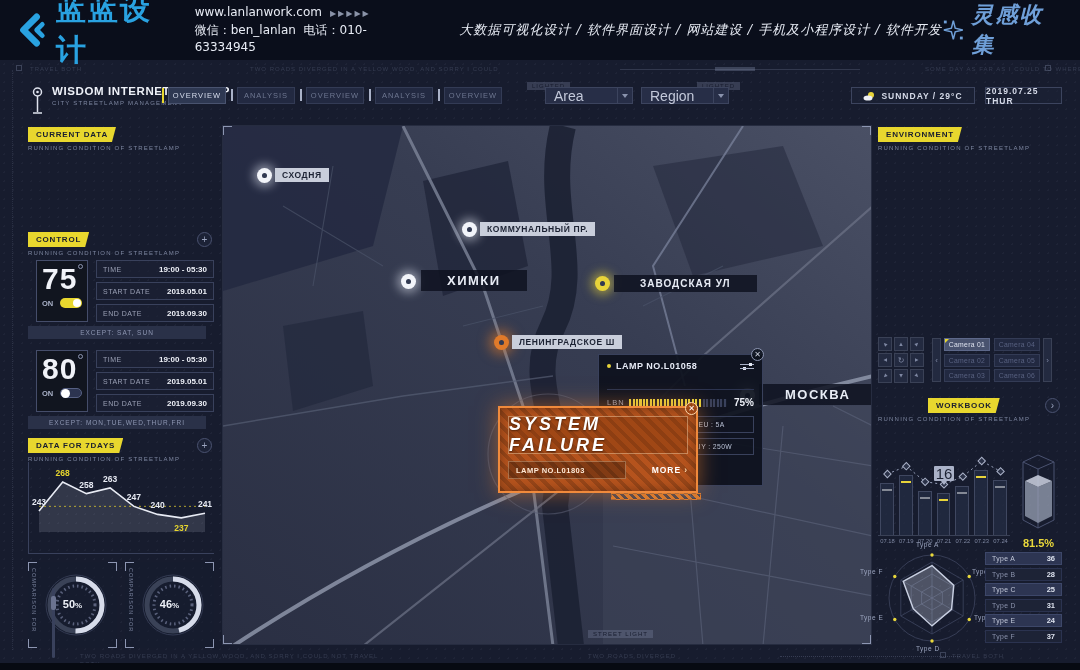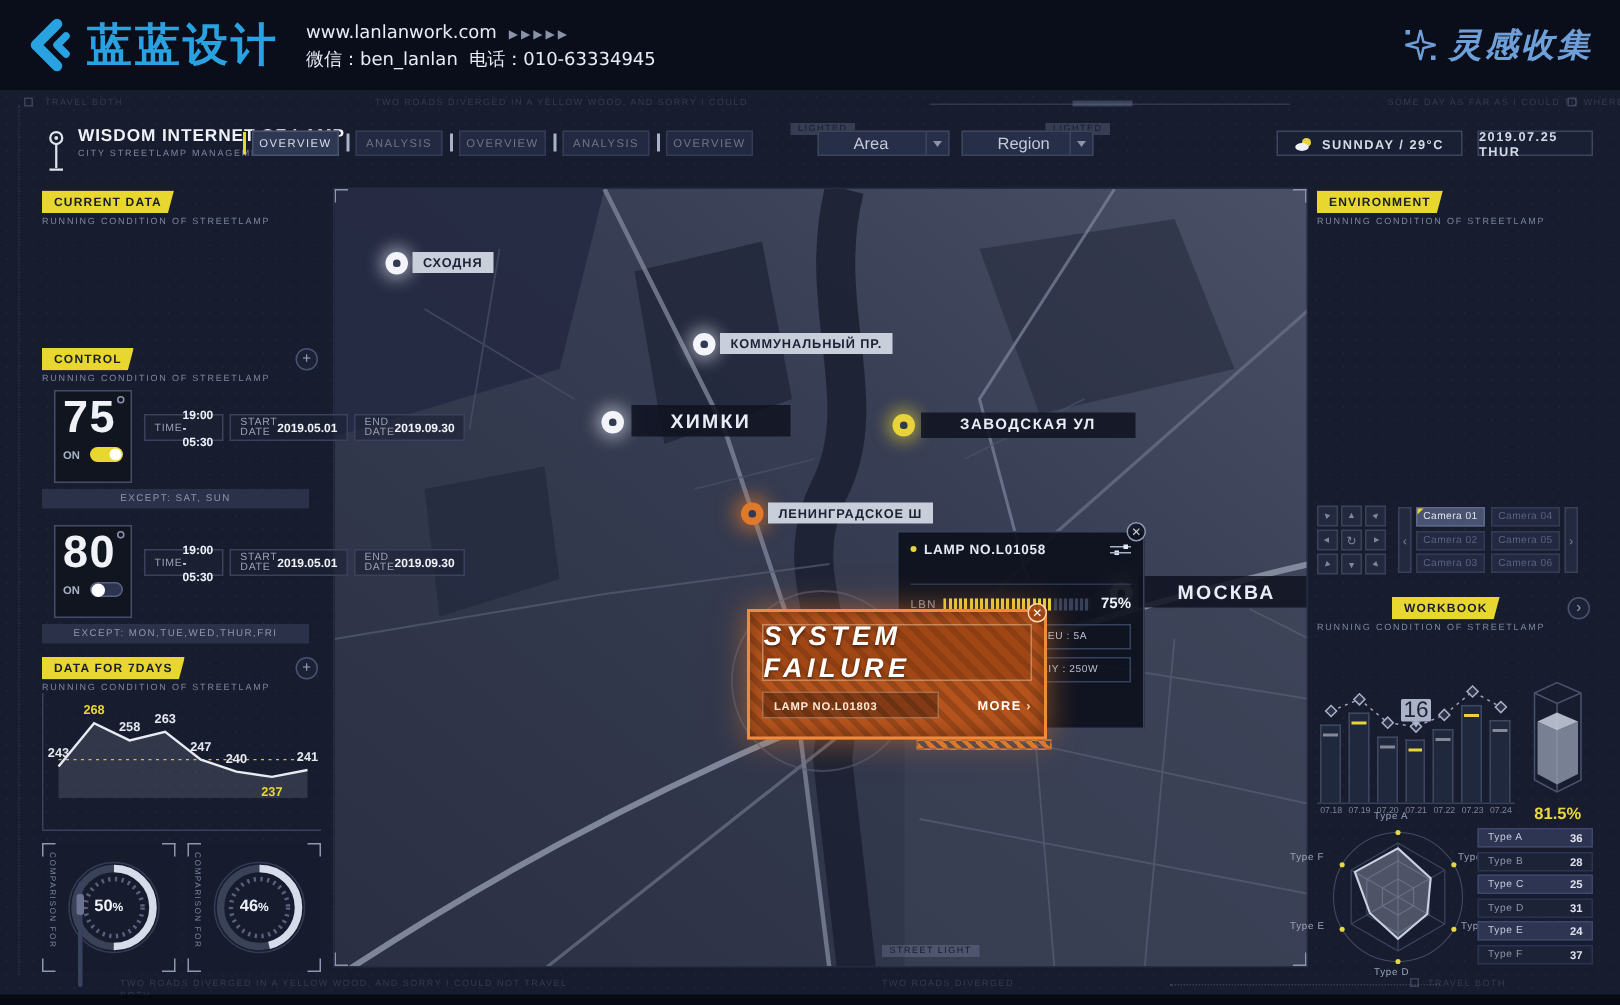--- a/index.html
+++ b/index.html
@@ -38,36 +38,36 @@
   
   #titlebar{left:0;top:24px;width:1080px;height:32px}
   .app-title{font-size:11.5px;font-weight:bold;color:#eef1f8;letter-spacing:.6px}
   .tabs{position:absolute;left:168px;top:3px;display:flex;gap:11px}
   .tab{width:58px;height:17px;background:#222941;border:1px solid #333b55;color:#6d7690;
     font-size:7.5px;letter-spacing:1px;display:flex;align-items:center;justify-content:center;position:relative}
   .tab::before{content:"";position:absolute;left:-7px;top:1px;width:2px;height:12px;background:#aab2c8}
   .tab.active{background:#2e3852;color:#d6dcec;border-color:#49536f}
   .tab.active::before{background:#e8d72e;height:15px;top:0}
   .select{position:absolute;top:3px;height:17px;background:#272e47;border:1px solid #3c445e;
-    display:flex;align-items:center;font-size:11px;color:#c3c9da;padding-left:23px}
+    display:flex;align-items:center;font-size:14px;color:#c3c9da;padding-left:8px}
   .select .car{margin-left:auto;width:15px;height:100%;border-left:1px solid #3c445e;display:flex;align-items:center;justify-content:center}
   .car i{width:0;height:0;border-left:3px solid transparent;border-right:3px solid transparent;border-top:4px solid #8a93ad}
   .infobox{position:absolute;top:3px;height:17px;border:1px solid #3c445e;background:rgba(30,36,56,.55);
     display:flex;align-items:center;justify-content:center;font-size:8.5px;font-weight:bold;color:#d5dae8;letter-spacing:1px}
   
   .numbox{position:absolute;left:8px;top:0;width:52px;height:62px;background:#11151f;border:1px solid #454d6a;padding:2px 5px}
   .numbox .num{font-size:30px;font-weight:bold;color:#f0f2f8;line-height:32px;letter-spacing:1px}
   .numbox .onrow{display:flex;align-items:center;justify-content:space-between;margin-top:3px}
   .numbox .onlbl{font-size:7.5px;color:#aab2c8;font-weight:bold}
   .bulb{position:absolute;right:4px;top:3px;width:5px;height:5px;border:1px solid #8d96b2;border-radius:50%}
   .toggle{width:22px;height:10px;border-radius:5px;background:#e8d72e;position:relative}
   .toggle .knob{position:absolute;top:1px;width:8px;height:8px;border-radius:50%;background:#fff;right:1px}
   .toggle.off{background:#2c3450;border:1px solid #566083}
   .toggle.off .knob{left:0;top:0;width:9px;height:9px}
-  .crows{position:absolute;left:68px;top:16px;width:118px;display:flex;gap:4px}
+  .crows{position:absolute;left:68px;top:0;width:118px;display:flex;flex-direction:column;gap:4px}
   .crow{height:18px;border:1px solid #39415c;background:rgba(28,34,53,.6);display:flex;align-items:center;padding:0 6px}
   .crow .cl{font-size:7px;color:#9aa0b5;letter-spacing:.5px}
   .crow .cv{margin-left:auto;font-size:8px;font-weight:bold;color:#eef1f8}
   .exceptbar{position:absolute;left:8px;width:178px;height:13px;background:#2a3148;
     display:flex;align-items:center;justify-content:center;font-size:6.5px;color:#8d96b2;letter-spacing:1px}
   .plusbtn{position:absolute;width:15px;height:15px;border:1px solid #4a5270;border-radius:50%;
     color:#9aa3bd;font-size:10px;line-height:13px;text-align:center;background:#1c2236}
   
   .wk-lbl{font-size:8.5px;font-weight:bold;fill:#e6e9f2;font-family:"Liberation Sans",sans-serif}
   .wk-lbl.hl{fill:#e8d72e}
@@ -166,20 +166,21 @@
     <svg width="36" height="36" viewBox="0 0 36 36">
       <path d="M24 4 L10 18 L24 32" fill="none" stroke="#29a2e1" stroke-width="7" stroke-linecap="round" stroke-linejoin="round"></path>
       <path d="M30 12 L24 18 L30 24" fill="none" stroke="#29a2e1" stroke-width="5" stroke-linecap="round" stroke-linejoin="round"></path>
     </svg>
     <span class="logo-txt">蓝蓝设计</span>
   </div>
   <div class="contact">
     <div><span>www.lanlanwork.com</span><span class="arrows">▶▶▶▶▶</span></div>
     <div><span>微信：ben_lanlan</span>&nbsp;&nbsp;<span>电话：010-63334945</span></div>
   </div>
+  <div class="services">大数据可视化设计 / 软件界面设计 / 网站建设 / 手机及小程序设计 / 软件开发</div>
   <div class="collect">
     <svg width="24" height="24" viewBox="0 0 24 24" style="margin-right:7px">
       <path d="M12 2 L14 10 L22 12 L14 14 L12 22 L10 14 L2 12 L10 10 Z" fill="none" stroke="#6f9fd8" stroke-width="1.6"></path>
       <rect x="2" y="2" width="3" height="3" fill="#6f9fd8"></rect>
         <rect x="19" y="19" width="3" height="3" fill="#6f9fd8"></rect>
     </svg>
     <span>灵感收集</span>
   </div>
 </div>
 

